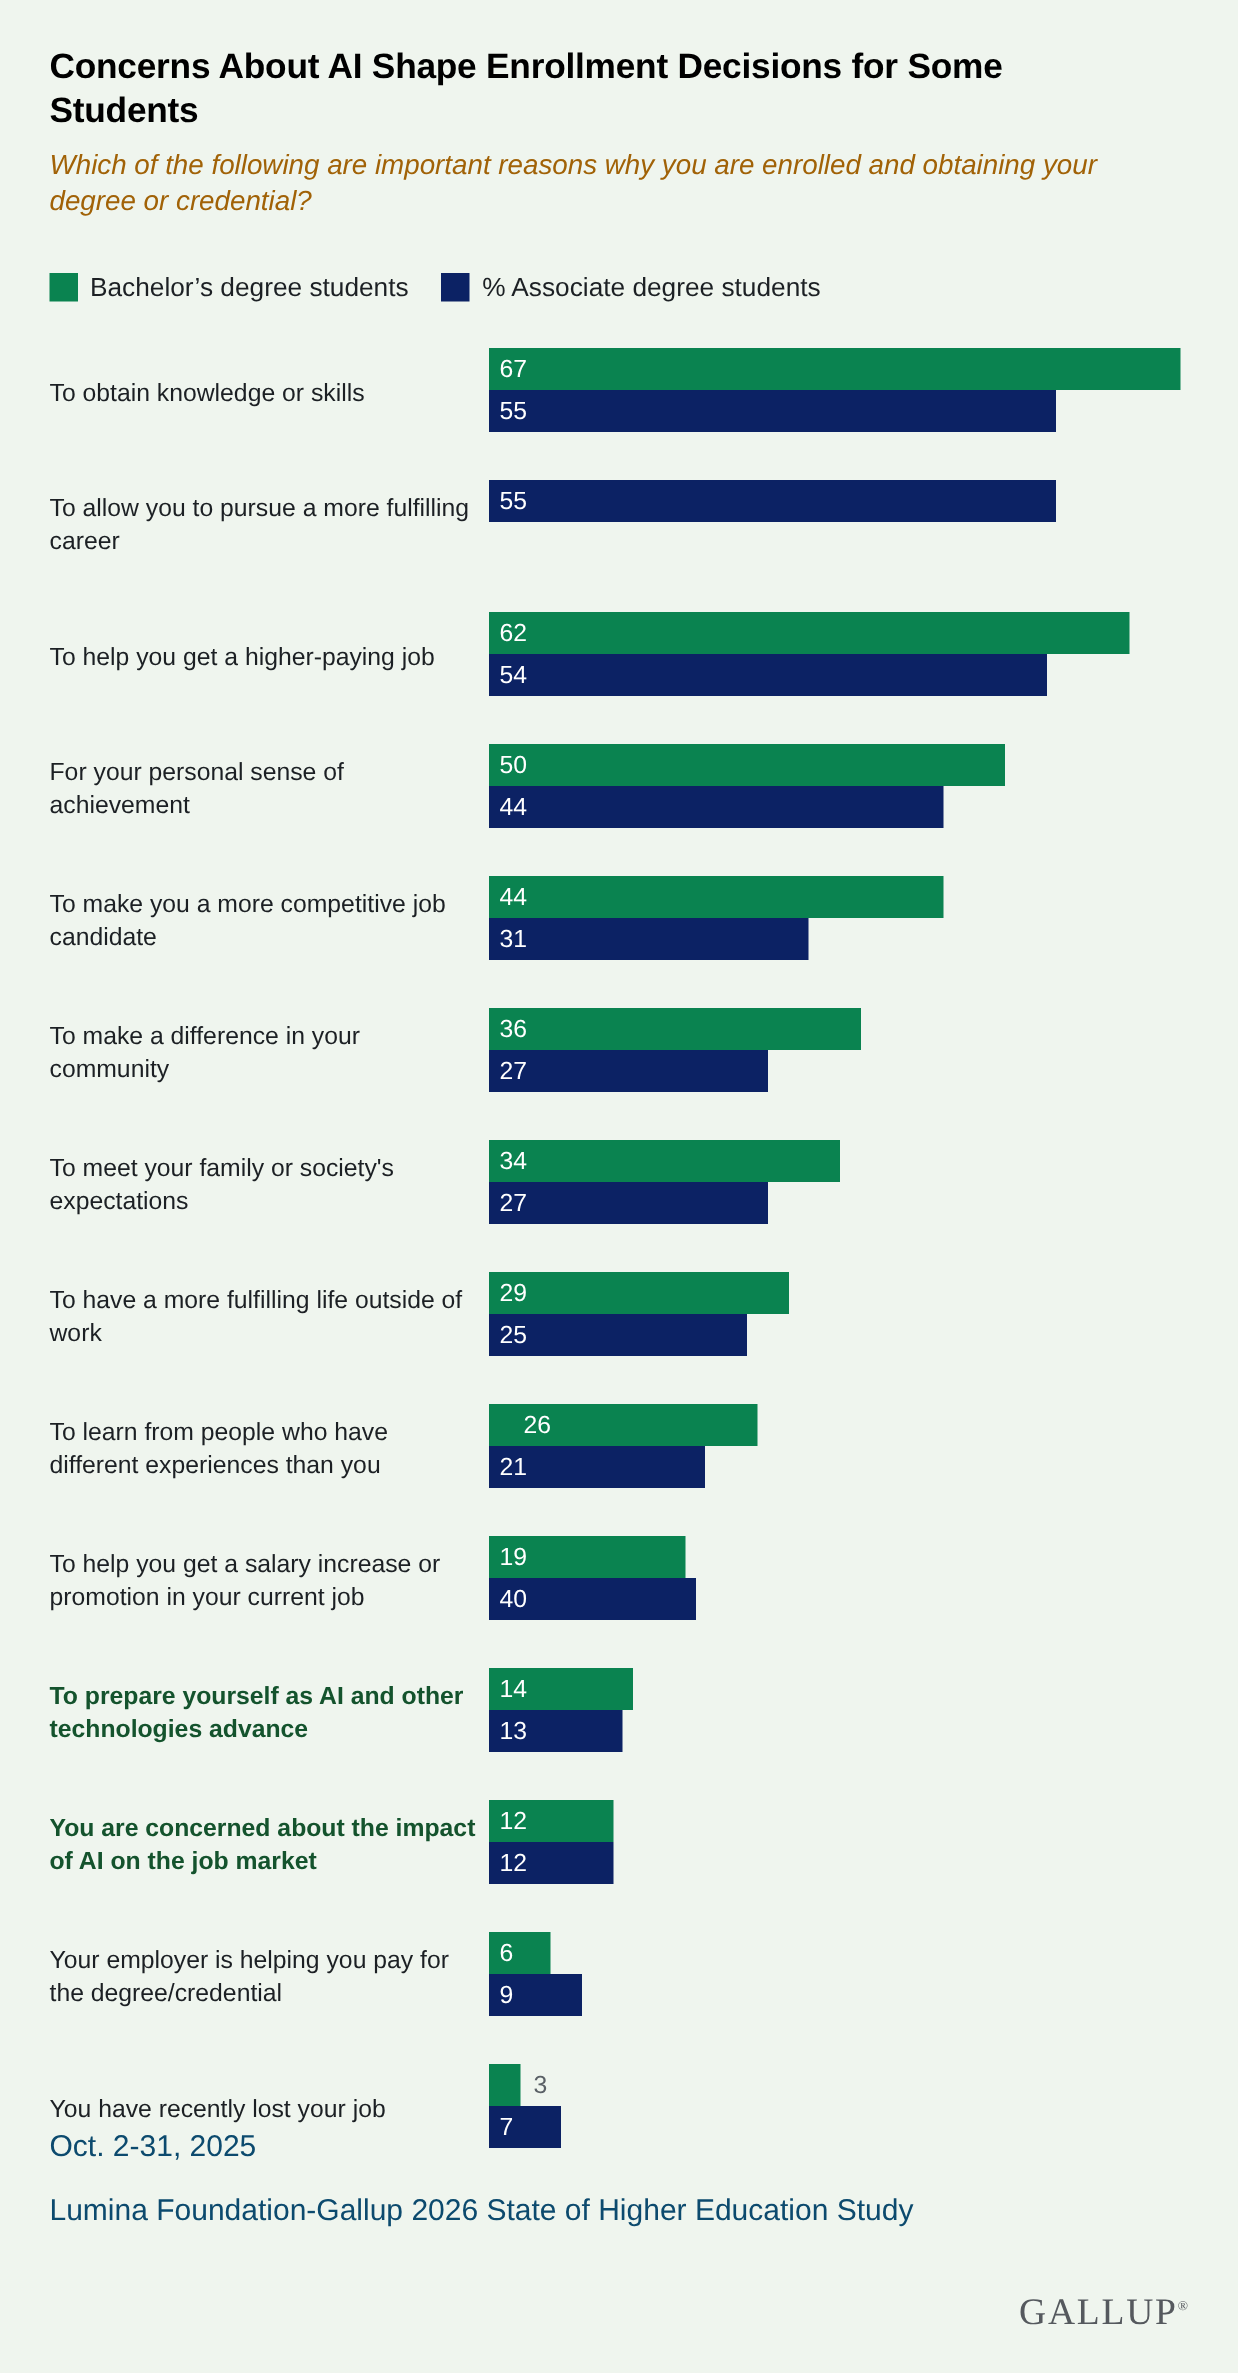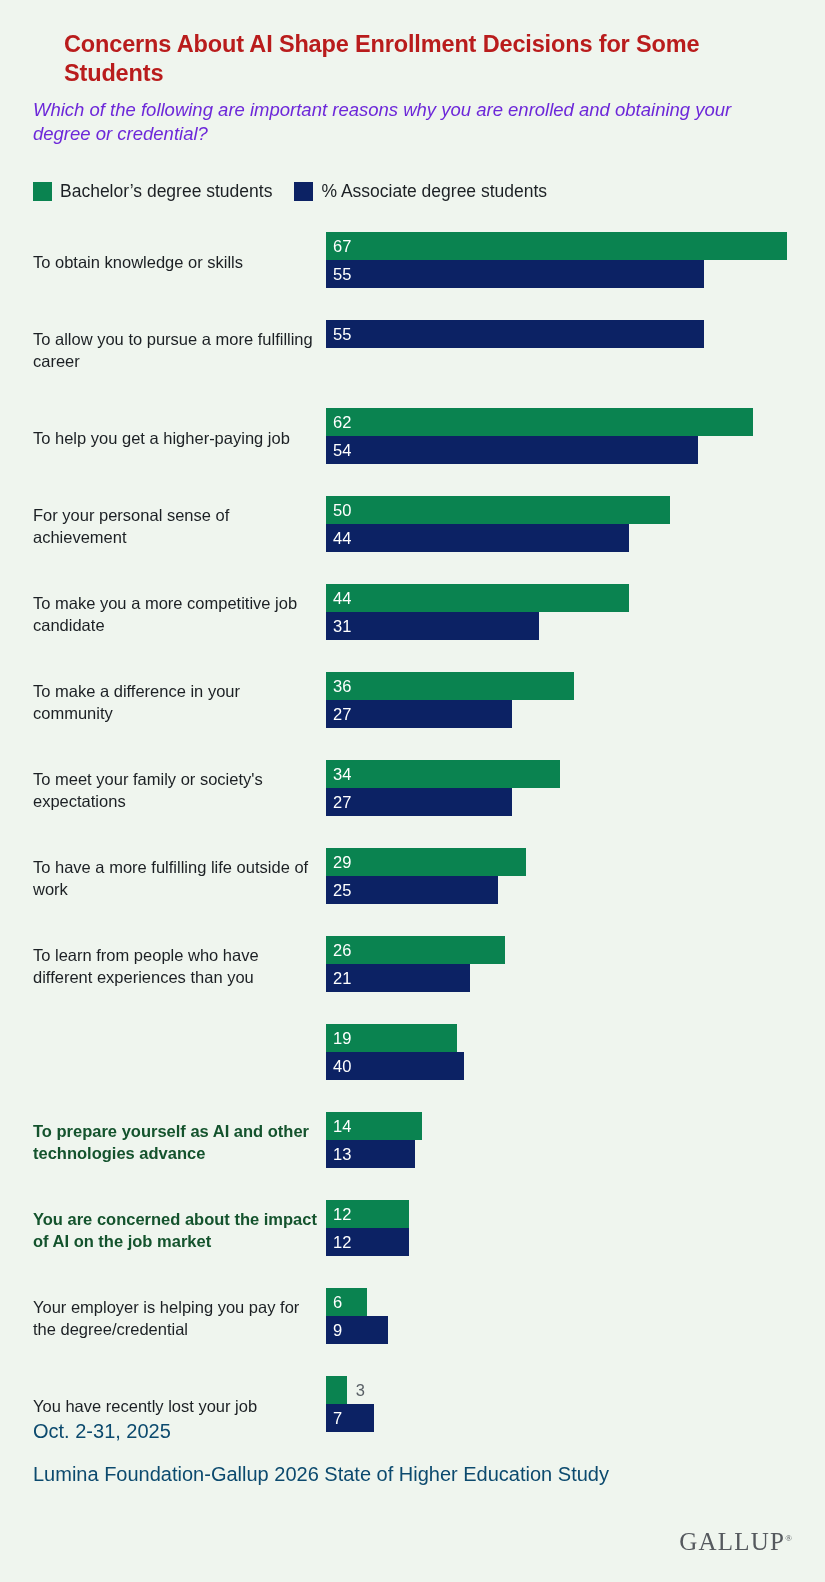--- a/index.html
+++ b/index.html
@@ -29,30 +29,29 @@
   
   .header {
     padding: 30px 36px 0 33px;
   }
 
   .chart-title {
     font-size: 23.5px;
     font-weight: bold;
     line-height: 1.23;
     letter-spacing: -0.15px;
-    color: #b91c1c;
+    color: #000000;
     max-width: 740px;
-    margin-left: 31px;
   }
 
   .chart-subtitle {
     font-size: 18.5px;
     font-style: italic;
     line-height: 1.33;
-    color: #6d28d9;
+    color: #a16207;
     margin-top: 10px;
     max-width: 700px;
   }
 
   
   .legend {
     display: flex;
     align-items: center;
     margin: 22px 0 0 33px;
     gap: 22px;
@@ -299,29 +298,30 @@
             <div class="bar navy" style="width: 172.015px;"></div>
             <div class="bar-value" style="left: 0px;">25</div>
           </div>
         </div>
       </div>
       <div class="row">
         <div class="row-label">To learn from people who have different experiences than you</div>
         <div class="bars">
           <div class="bar-wrap">
             <div class="bar green" style="width: 178.896px;"></div>
-            <div class="bar-value" style="left: 0px;">26</div>
+            <div class="bar-value" style="left: 16px;">26</div>
           </div>
           <div class="bar-wrap">
             <div class="bar navy" style="width: 144.493px;"></div>
             <div class="bar-value" style="left: 0px;">21</div>
           </div>
         </div>
       </div>
       <div class="row">
+        <div class="row-label">To help you get a salary increase or promotion in your current job</div>
         <div class="bars">
           <div class="bar-wrap">
             <div class="bar green" style="width: 130.731px;"></div>
             <div class="bar-value" style="left: 0px;">19</div>
           </div>
           <div class="bar-wrap">
             <div class="bar navy" style="width: 137.612px;"></div>
             <div class="bar-value" style="left: 0px;">40</div>
           </div>
         </div>

